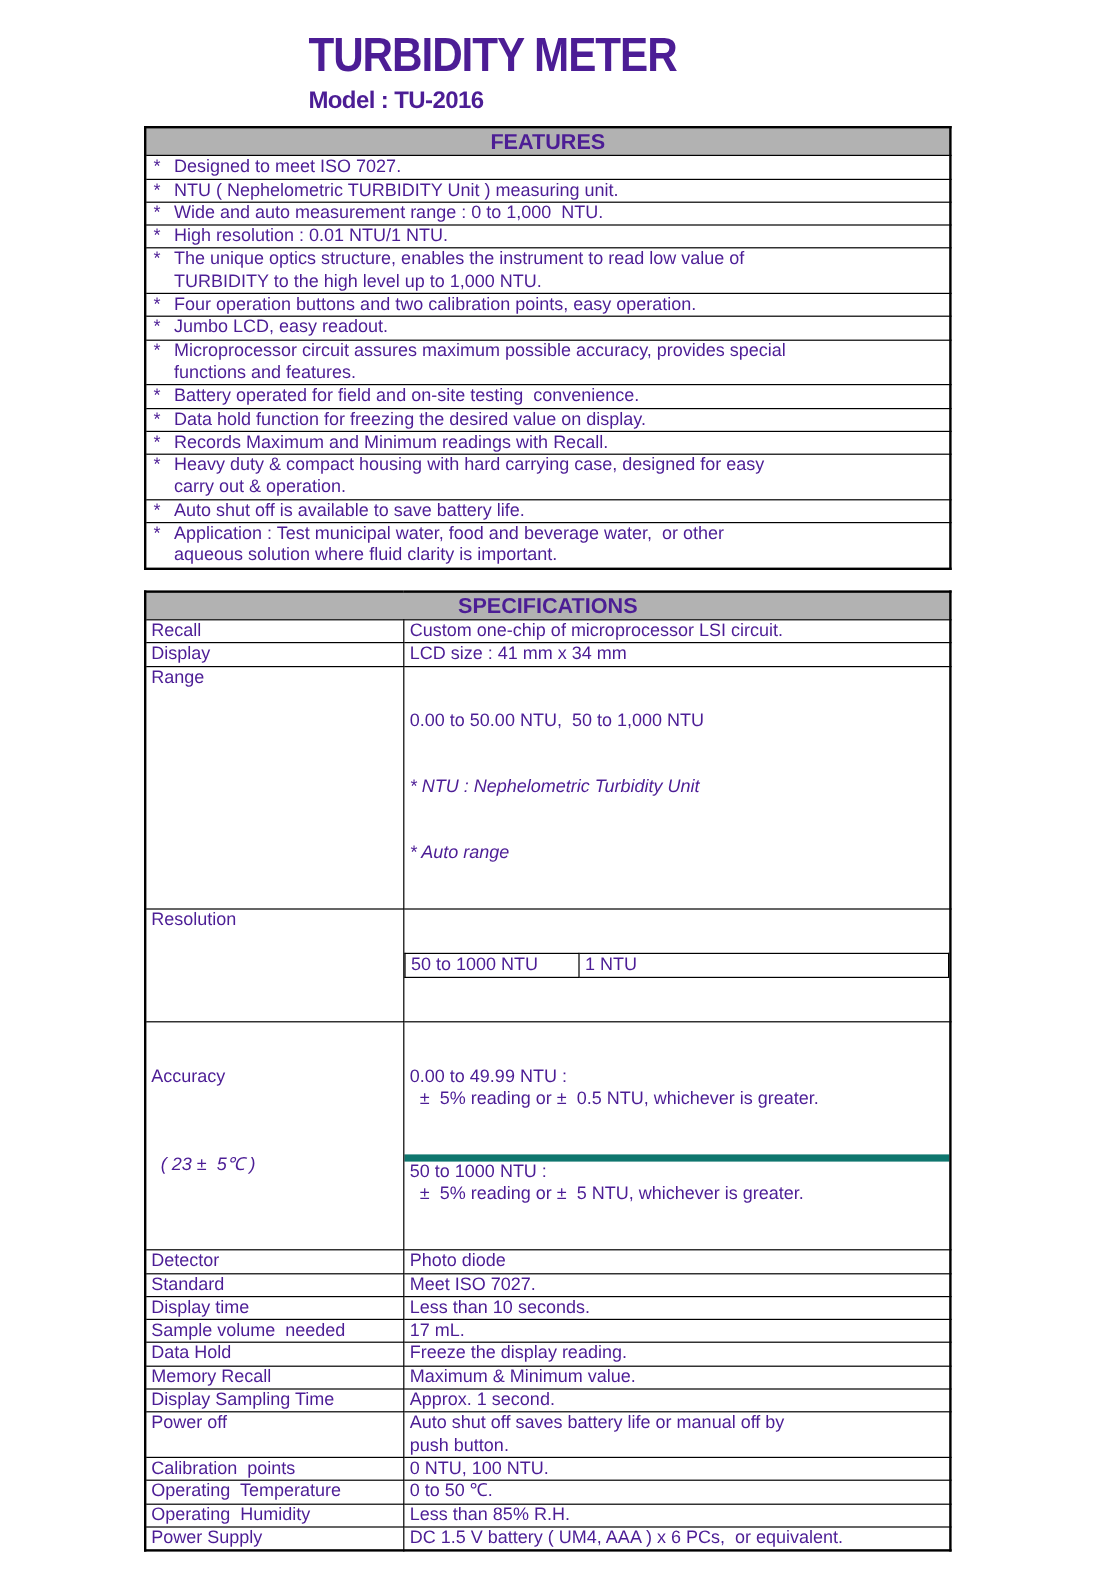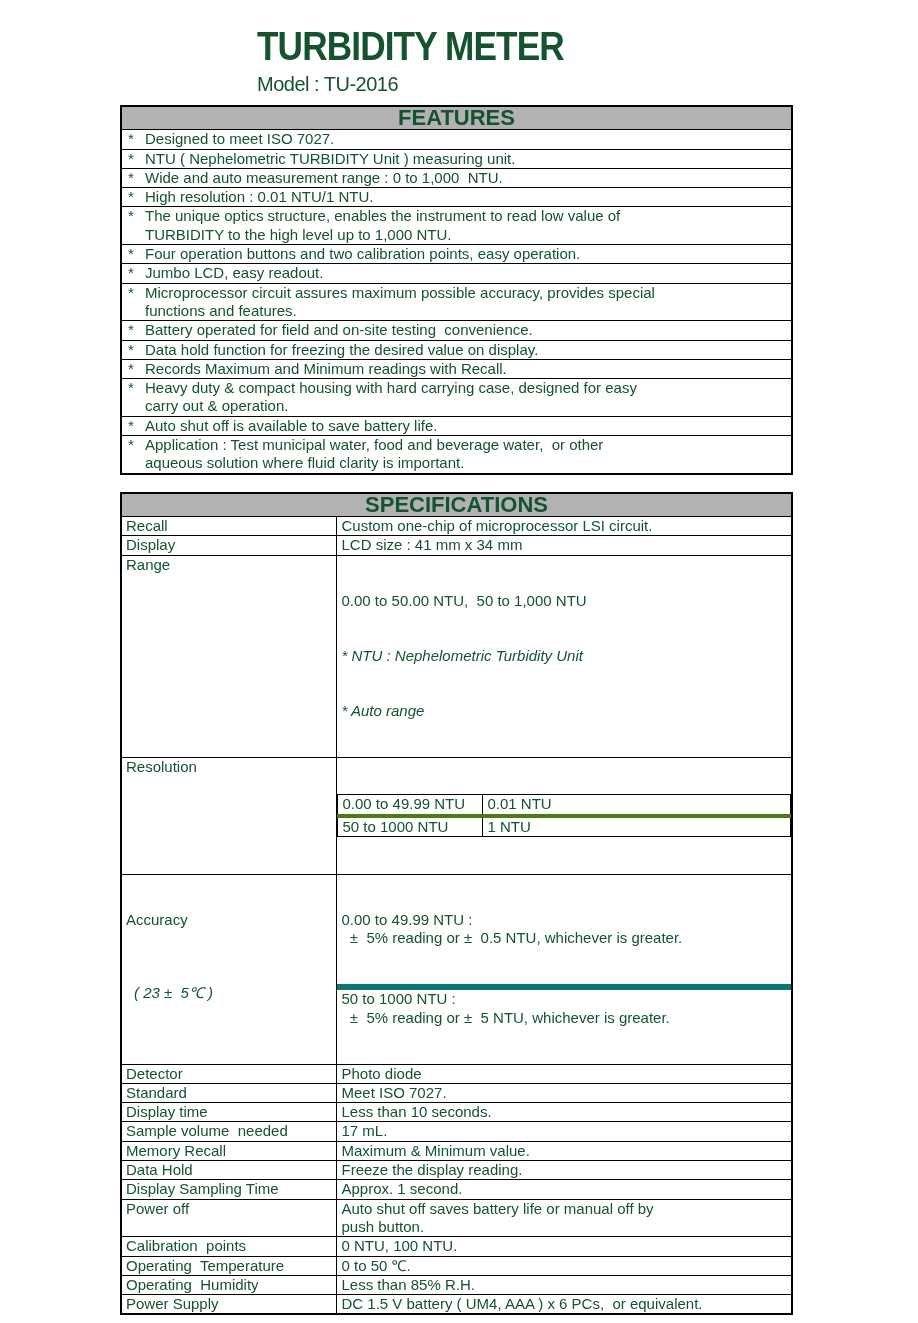--- a/index.html
+++ b/index.html
@@ -1,36 +1,36 @@
 <!DOCTYPE html>
 <html><head>
 <meta charset="utf-8">
 <style>
   * { margin:0; padding:0; box-sizing:border-box; }
   html,body { background:#ffffff; }
   .page {
     position:relative; width:800px; height:1323px; background:#ffffff;
-    font-family:"Liberation Sans", sans-serif; color:#14532d; overflow:hidden;
+    font-family:"Liberation Sans", sans-serif; color:#4c1d95; overflow:hidden;
   }
   .doc-title {
     margin:24px 0 0 257px; font-size:40px; font-weight:bold;
     letter-spacing:-1px; transform:scaleX(0.88); transform-origin:left center;
     white-space:nowrap;
   }
   .doc-model {
-    margin:4px 0 0 257px; font-size:20px; font-weight:normal; letter-spacing:-0.5px;
+    margin:4px 0 0 257px; font-size:20px; font-weight:bold; letter-spacing:-0.5px;
   }
   table.box {
     margin-left:120px; width:671px; border-collapse:collapse;
     table-layout:fixed; font-size:15px; line-height:18.3px;
   }
   table.box td, table.box th { border:1px solid #000; vertical-align:top; }
   table.box { border:2px solid #000; }
   th.bar {
-    font-size:22px; font-weight:bold; text-align:center;
+    font-size:18px; font-weight:bold; text-align:center;
     padding:2px 0; letter-spacing:0;
   }
   .features-table { margin-top:9px; }
   .specs-table { margin-top:17px; }
   .bullet-line { display:flex; padding:0 2px 0 6px; }
   .star { width:17px; flex:none; font-size:15px; }
   .btxt { flex:1; white-space:pre-wrap; }
   td.lbl { padding:0 2px 0 4px; white-space:pre-wrap; }
   td.val { padding:0 2px 0 5px; white-space:pre-wrap; }
   td.nopad { padding:0; }
@@ -205,24 +205,21 @@
           <div>0.00 to 50.00 NTU,  50 to 1,000 NTU</div>
           <div class="it">* NTU : Nephelometric Turbidity Unit</div>
           <div class="it">* Auto range</div>
         </td>
       </tr>
       <tr>
         <td class="lbl">Resolution</td>
         <td class="val nopad">
           <table class="nested">
             <colgroup><col style="width:145px"><col></colgroup>
-            <tbody><tr>
-              <td>0.00 to 49.99 NTU</td>
-              <td>0.01 NTU</td>
-            </tr>
+            <tbody>
             <tr>
               <td>50 to 1000 NTU</td>
               <td>1 NTU</td>
             </tr>
           </tbody></table>
         </td>
       </tr>
       <tr>
         <td class="lbl">
           <div>Accuracy</div>
@@ -245,26 +242,26 @@
       </tr>
       <tr>
         <td class="lbl">Display time</td>
         <td class="val">Less than 10 seconds.</td>
       </tr>
       <tr>
         <td class="lbl">Sample volume  needed</td>
         <td class="val">17 mL.</td>
       </tr>
       <tr>
+        <td class="lbl">Data Hold</td>
+        <td class="val">Freeze the display reading.</td>
+      </tr>
+      <tr>
         <td class="lbl">Memory Recall</td>
         <td class="val">Maximum &amp; Minimum value.</td>
-      </tr>
-      <tr>
-        <td class="lbl">Data Hold</td>
-        <td class="val">Freeze the display reading.</td>
       </tr>
       <tr>
         <td class="lbl">Display Sampling Time</td>
         <td class="val">Approx. 1 second.</td>
       </tr>
       <tr>
         <td class="lbl">Power off</td>
         <td class="val">Auto shut off saves battery life or manual off by
 push button.</td>
       </tr>

